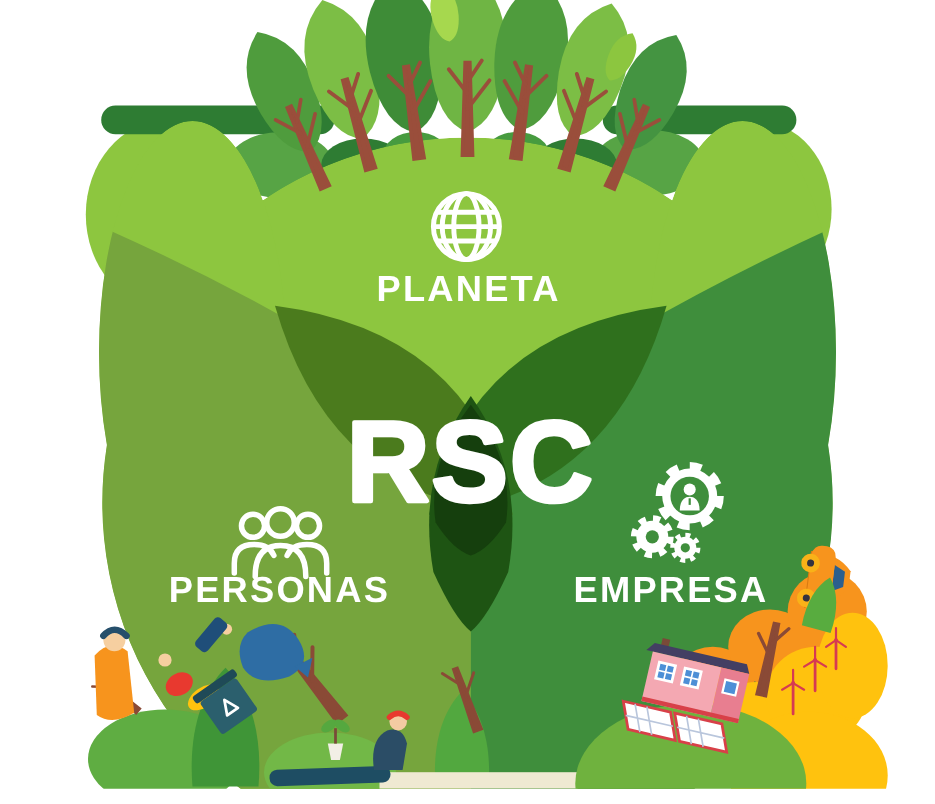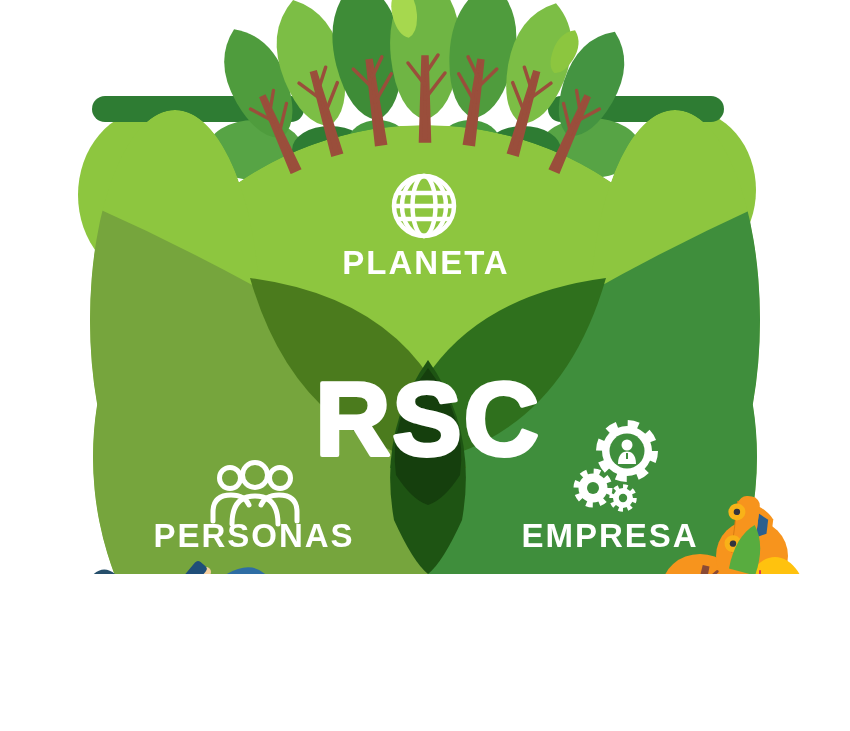--- a/index.html
+++ b/index.html
@@ -1,16 +1,16 @@
 <!DOCTYPE html>
 <html><head>
 <meta charset="utf-8">
 <style>
   html,body{margin:0;padding:0;background:#ffffff;}
-  .stage{position:relative;width:850px;height:574px;background:#ffffff;overflow:hidden;}
+  .stage{position:relative;width:850px;height:731px;background:#ffffff;overflow:hidden;}
   svg{display:block;}
   text{font-family:"Liberation Sans", sans-serif;font-weight:bold;}
   .region-label{font-size:33px;letter-spacing:2px;}
   .rsc-label{font-size:104px;letter-spacing:2px;paint-order:stroke;stroke:#FFFFFF;stroke-width:4px;stroke-linejoin:round;}
 </style>
 </head>
 <body>
 
 <div class="stage">
 <svg width="850" height="731" viewBox="0 0 850 731">

